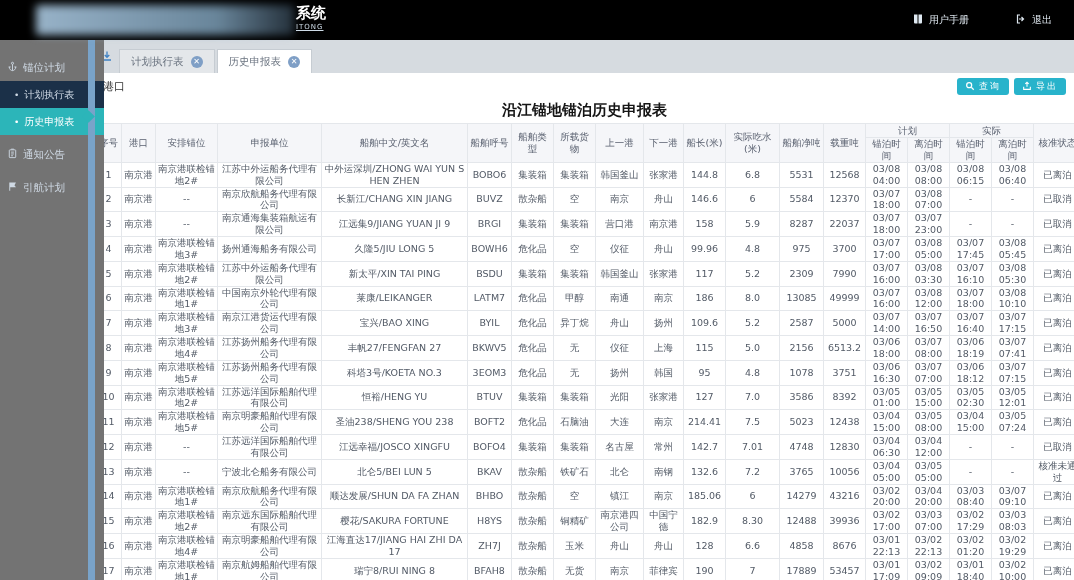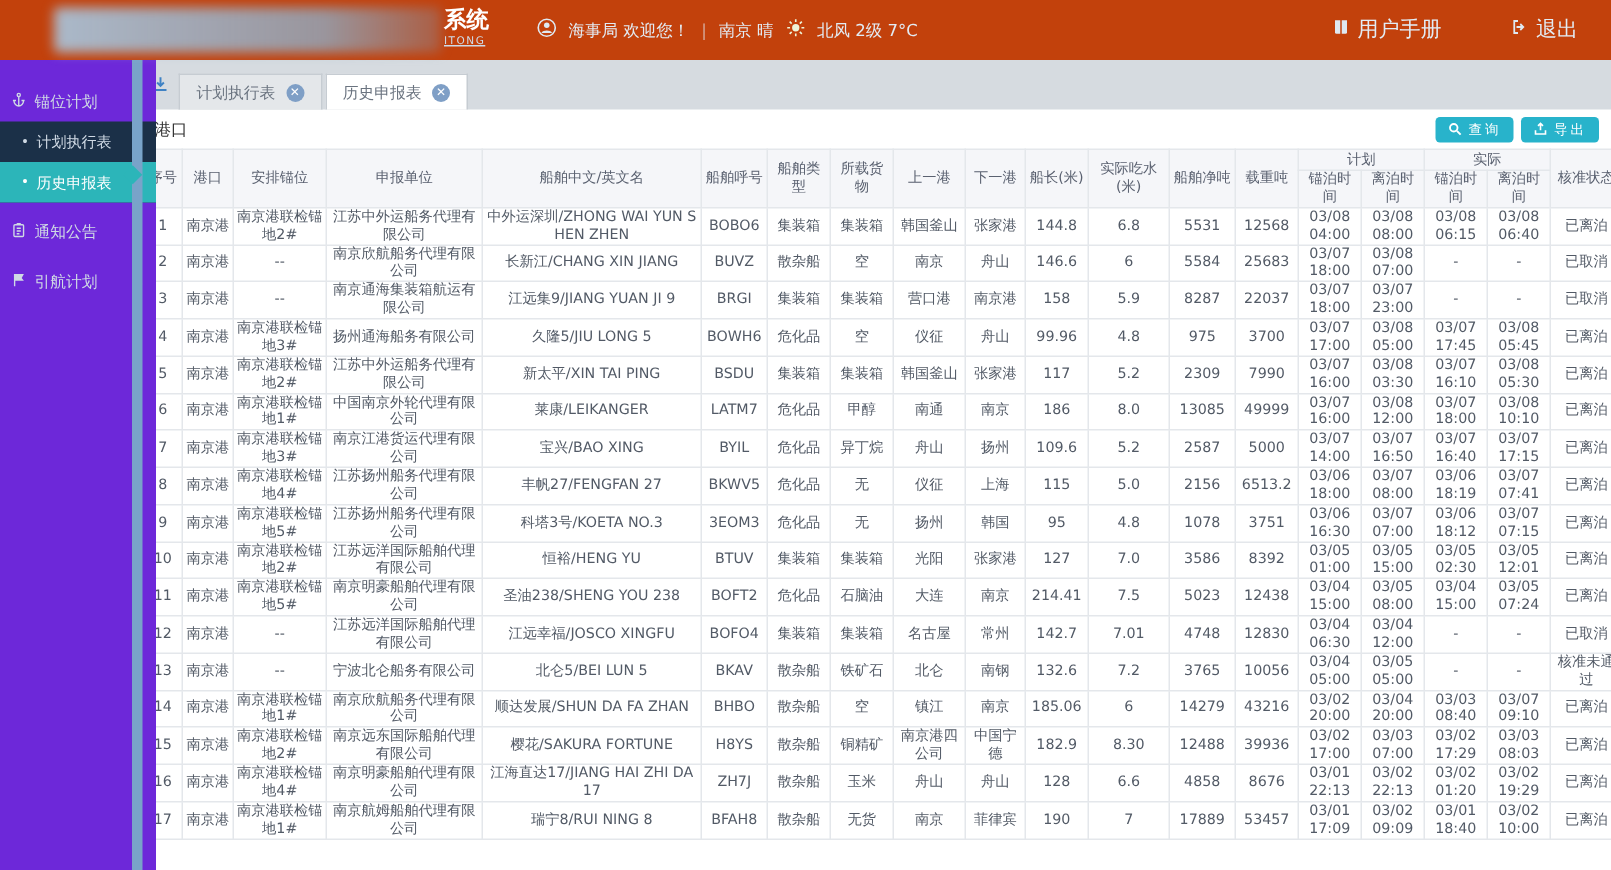--- a/index.html
+++ b/index.html
@@ -1,36 +1,36 @@
 <!DOCTYPE html>
 <html><head>
 <meta charset="utf-8">
 <style>
   * { box-sizing: border-box; margin: 0; padding: 0; }
   html,body { width:1074px; height:580px; overflow:hidden;
     font-family:"DejaVu Sans","Liberation Sans",sans-serif; background:#fff; }
 
   
   .topbar { position:absolute; top:0; left:0; width:1074px; height:40px;
-    background:#c2410c; color:#dfe9f2; z-index:5; }
+    background:#000000; color:#dfe9f2; z-index:5; }
   .logo-blur { position:absolute; left:36px; top:5px; width:258px; height:30px;
     background:linear-gradient(90deg, rgba(168,198,222,.9), rgba(140,178,206,.75) 70%, rgba(120,160,195,.3));
     filter:blur(4px); border-radius:3px; }
   .logo-tail { position:absolute; left:296px; top:4px; color:#fff; font-weight:bold; font-size:15px; }
   .logo-sub  { position:absolute; left:296px; top:23px; color:#cfdce8; font-size:7px; letter-spacing:1px;text-decoration:underline; }
   .topinfo { position:absolute; left:358px; top:0; height:40px; display:flex; align-items:center;
     gap:8px; font-size:11px; color:#e3ecf4; }
   .topinfo .sep { opacity:.6; }
   .topright { position:absolute; right:22px; top:0; height:40px; display:flex; gap:46px;
-    font-size:14px; color:#e3ecf4; }
+    font-size:10px; color:#e3ecf4; }
   .topbtn { display:flex; align-items:center; gap:5px; cursor:pointer; }
 
   
   .sidebar { position:absolute; top:40px; left:0; width:104px; height:540px;
-    background:#6d28d9; color:#cfd9e4; z-index:4;text-align:center; }
+    background:#737373; color:#cfd9e4; z-index:4;text-align:center; }
   .side-strip { position:absolute; top:40px; left:88px; width:7px; height:540px; background:#79a3c9; z-index:4; }
   .strip-handle { position:absolute; top:112px; left:84px; width:9px; height:9px; background:#2cb5b9;
     transform:rotate(45deg); z-index:5; }
   .menu-group { display:flex; align-items:center; gap:5px; height:27px; padding:0 7px;
     font-size:10.5px; cursor:pointer; white-space:nowrap; }
   .menu-group .chev { margin-left:auto; }
   .submenu { background:#1b3048; }
   .submenu-item { display:flex; align-items:center; gap:5px; height:27px; padding:0 6px 0 14px;
     font-size:10px; cursor:pointer; white-space:nowrap; }
   .submenu-item .dot { font-size:9px; }
@@ -66,37 +66,20 @@
   tbody td { height:24px; }
   tbody tr { background:#fff; }
 </style>
 </head>
 <body>
 
 <div class="topbar">
   <div class="logo-blur"></div>
   <span class="logo-tail">系统</span>
   <span class="logo-sub">ITONG</span>
-  <div class="topinfo">
-    <span><svg width="13" height="13" viewBox="0 0 24 24">
-          <circle cx="12" cy="12" r="10.5" fill="none" stroke="#dfe9f2" stroke-width="2"></circle>
-          <circle cx="12" cy="9" r="3.4" fill="#dfe9f2"></circle>
-          <path d="M5.5 18.5c1.6-4 11.4-4 13 0z" fill="#dfe9f2"></path>
-        </svg></span>
-    <span>海事局 欢迎您！</span>
-    <span class="sep">|</span>
-    <span>南京 晴</span>
-    <span><svg width="13" height="13" viewBox="0 0 24 24">
-          <circle cx="12" cy="12" r="4.5" fill="#eef4d8"></circle>
-          <g stroke="#eef4d8" stroke-width="2">
-            <path d="M12 1.5v3.5M12 19v3.5M1.5 12h3.5M19 12h3.5M4.5 4.5l2.5 2.5M17 17l2.5 2.5M19.5 4.5L17 7M7 17l-2.5 2.5"></path>
-          </g>
-        </svg></span>
-    <span>北风 2级 7°C</span>
-  </div>
   <div class="topright">
     <span class="topbtn">
       <span><svg width="12" height="12" viewBox="0 0 24 24">
             <path d="M4 3h7v18H6a2 2 0 0 1-2-2V3z" fill="#dfe9f2"></path>
             <path d="M20 3h-7v18h5a2 2 0 0 0 2-2V3z" fill="#dfe9f2"></path>
           </svg></span>
       <span>用户手册</span>
     </span>
     <span class="topbtn">
       <span><svg width="12" height="12" viewBox="0 0 24 24" fill="none" stroke="#dfe9f2" stroke-width="2.4">
@@ -177,20 +160,21 @@
       </button>
       <button class="btn">
         <span><svg width="10" height="10" viewBox="0 0 24 24" fill="none" stroke="#fff" stroke-width="2.6">
               <path d="M4 14v6h16v-6M12 3v11M8 7l4-4 4 4"></path>
             </svg></span>
         <span>导出</span>
       </button>
     </div>
   </div>
 
+  <div class="page-title">沿江锚地锚泊历史申报表</div>
 
   <table>
     <colgroup id="cols">
         <col style="width: 26px;">
         <col style="width: 34px;">
         <col style="width: 62px;">
         <col style="width: 104px;">
         <col style="width: 146px;">
         <col style="width: 44px;">
         <col style="width: 42px;">
@@ -267,21 +251,21 @@
           <td>南京欣航船务代理有限公司</td>
           <td>长新江/CHANG XIN JIANG</td>
           <td>BUVZ</td>
           <td>散杂船</td>
           <td>空</td>
           <td>南京</td>
           <td>舟山</td>
           <td>146.6</td>
           <td>6</td>
           <td>5584</td>
-          <td>25683</td>
+          <td>12370</td>
           <td>03/07
 18:00</td>
           <td>03/08
 07:00</td>
           <td>-</td>
           <td>-</td>
           <td>已取消</td>
         </tr>
         <tr>
           <td>3</td>

